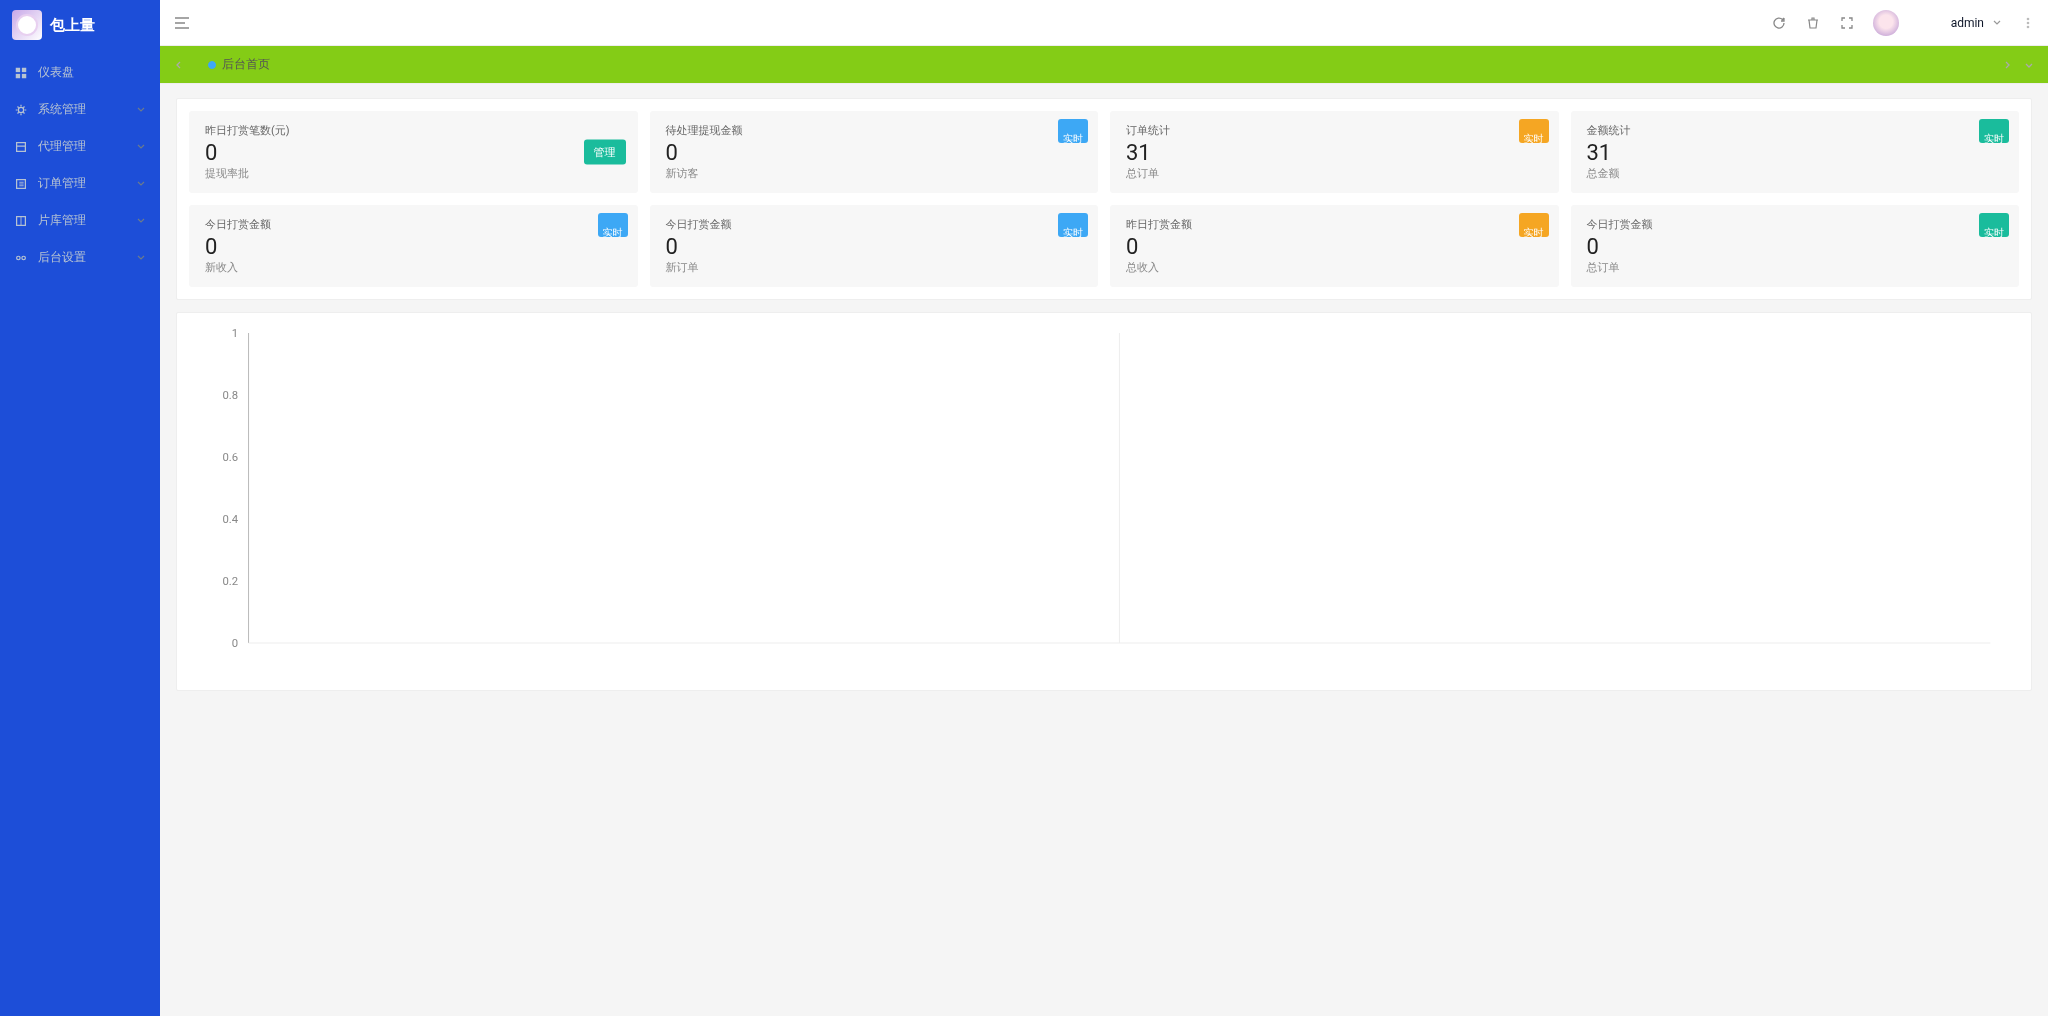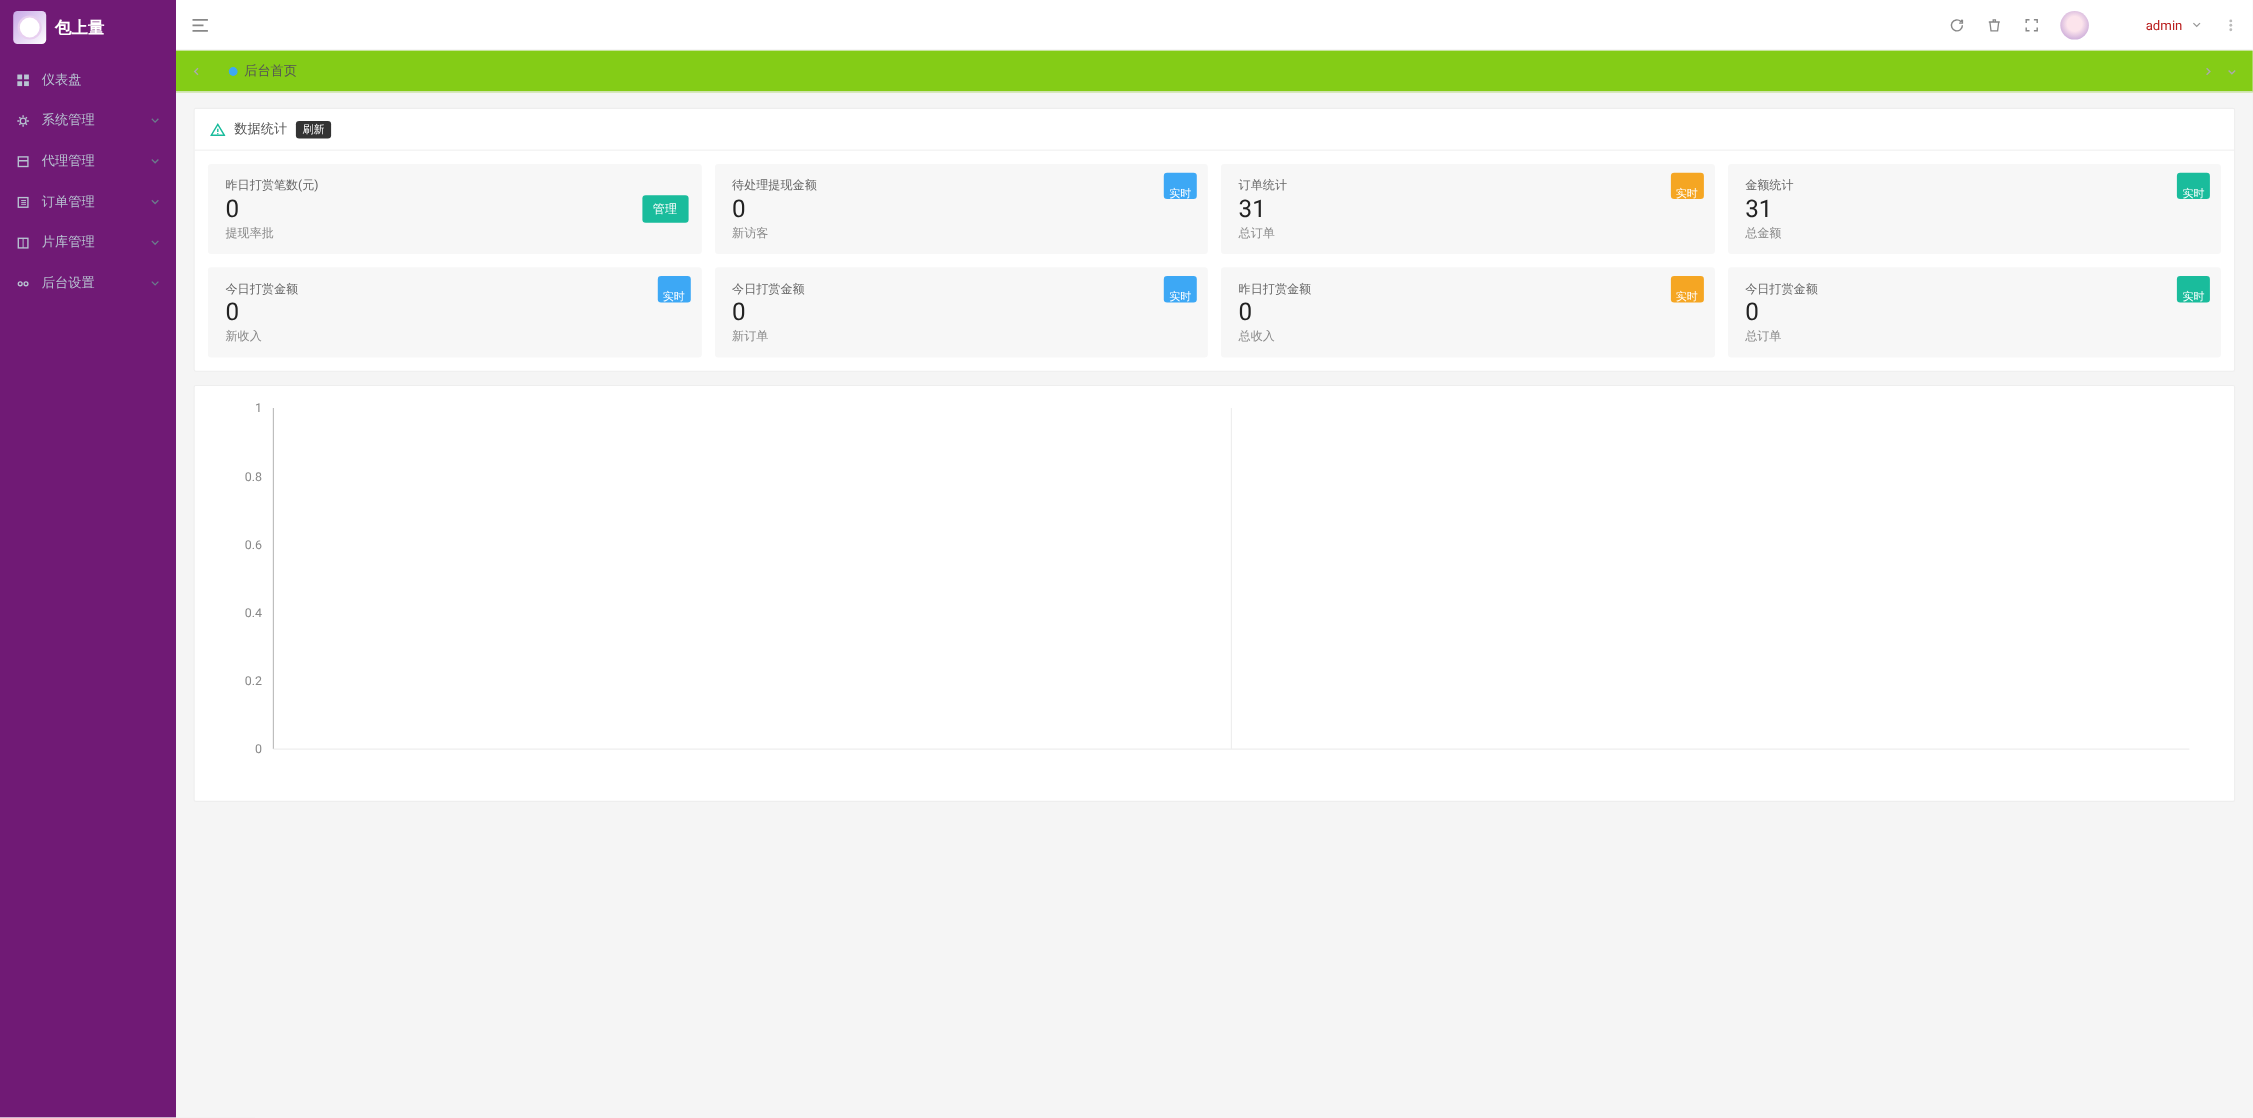--- a/index.html
+++ b/index.html
@@ -1,21 +1,21 @@
 <!DOCTYPE html>
 <html><head>
   <meta charset="utf-8">
   <style>
     * { margin: 0; padding: 0; box-sizing: border-box; }
     body { font-family: -apple-system, BlinkMacSystemFont, "Segoe UI", Roboto, "Helvetica Neue", Arial, sans-serif; font-size: 12px; color: #333; background: #f0f0f0; overflow: hidden; }
     
     .app { display: flex; width: 2048px; height: 1016px; }
     
     
-    .sidebar { width: 160px; background: #701a75; color: #b8c4d2; display: flex; flex-direction: column; flex-shrink: 0; }
+    .sidebar { width: 160px; background: #1d4ed8; color: #b8c4d2; display: flex; flex-direction: column; flex-shrink: 0; }
     .sidebar-logo { display: flex; align-items: center; gap: 8px; padding: 10px 12px; }
     .logo-img { width: 30px; height: 30px; background: linear-gradient(135deg, #c8a8e8, #fff); border-radius: 4px; display: flex; align-items: center; justify-content: center; position: relative; overflow: hidden; }
     .logo-img::after { content: ''; position: absolute; width: 18px; height: 18px; border-radius: 50%; background: #fff; border: 2px solid #e8d0f0; }
     .logo-text { font-size: 15px; font-weight: 600; color: #fff; }
     .nav { list-style: none; padding: 4px 0; }
     .nav-item { display: flex; align-items: center; padding: 10px 14px; cursor: pointer; position: relative; gap: 10px; }
     .nav-icon { width: 14px; height: 14px; display: inline-flex; align-items: center; justify-content: center; }
     .nav-label { flex: 1; font-size: 12px; }
     .nav-chevron { width: 10px; color: #6b7a8c; }
     
@@ -23,21 +23,21 @@
     .main { flex: 1; display: flex; flex-direction: column; background: #f5f5f5; min-width: 0; }
     
     
     .topbar { height: 46px; background: #fff; display: flex; align-items: center; padding: 0 12px; border-bottom: 1px solid #eee; }
     .topbar-left { display: flex; align-items: center; gap: 10px; }
     .menu-toggle { width: 20px; height: 20px; cursor: pointer; color: #888; display: flex; align-items: center; justify-content: center; }
     .topbar-right { margin-left: auto; display: flex; align-items: center; gap: 18px; }
     .icon-btn { width: 16px; height: 16px; cursor: pointer; color: #888; display: flex; align-items: center; justify-content: center; }
     .user { display: flex; align-items: center; gap: 8px; cursor: pointer; }
     .avatar { width: 26px; height: 26px; border-radius: 50%; background: radial-gradient(circle at 50% 45%, #fce4ec 35%, #c8a8d8 80%); }
-    .user-name { color: #b91c1c; font-size: 12px; margin-left: 44px; }
+    .user-name { color: #0f172a; font-size: 12px; margin-left: 44px; }
     .more-icon { color: #bbb; }
 
     
     .tabs { height: 38px; background: #84cc16; display: flex; align-items: center; padding: 0 8px; border-bottom: 1px solid #eee; }
     .tab-nav-btn { width: 22px; height: 22px; display: flex; align-items: center; justify-content: center; color: #aaa; cursor: pointer; }
     .tab-list { flex: 1; display: flex; align-items: center; padding: 0 8px; }
     .tab { display: flex; align-items: center; gap: 6px; padding: 4px 10px; font-size: 12px; color: #555; cursor: pointer; }
     .tab-dot { width: 8px; height: 8px; border-radius: 50%; border: 1px solid #3da8f5; background: #3da8f5; }
 
     
@@ -229,31 +229,20 @@
         </span>
       <span class="tab-nav-btn">
           <svg class="ico" viewBox="0 0 12 12" style="width:12px;height:12px">
             <path d="M3 5l3 3 3-3" stroke="currentColor" fill="none" stroke-width="1.3"></path>
           </svg>
         </span>
     </div>
 
     <div class="content">
       <div class="panel">
-        <div class="panel-header">
-          <span class="panel-icon">
-              <svg class="ico" viewBox="0 0 14 14">
-                <path d="M7 2L1 12h12z" fill="none" stroke="currentColor" stroke-width="1.3"></path>
-                <line x1="7" y1="6" x2="7" y2="9" stroke="currentColor" stroke-width="1.3"></line>
-                <circle cx="7" cy="10.5" r="0.7" fill="currentColor"></circle>
-              </svg>
-            </span>
-          <span class="panel-title">数据统计</span>
-          <span class="badge-refresh">刷新</span>
-        </div>
         <div class="panel-body">
           <div class="stats-grid" id="stats-grid">
               <div class="stat-card">
                 <div class="stat-title">昨日打赏笔数(元)</div>
                 <div class="stat-value">0</div>
                 <div class="stat-sub">提现率批</div>
                 <button class="btn-manage">管理</button>
               </div>
               <div class="stat-card">
                 <div class="stat-title">待处理提现金额</div>

